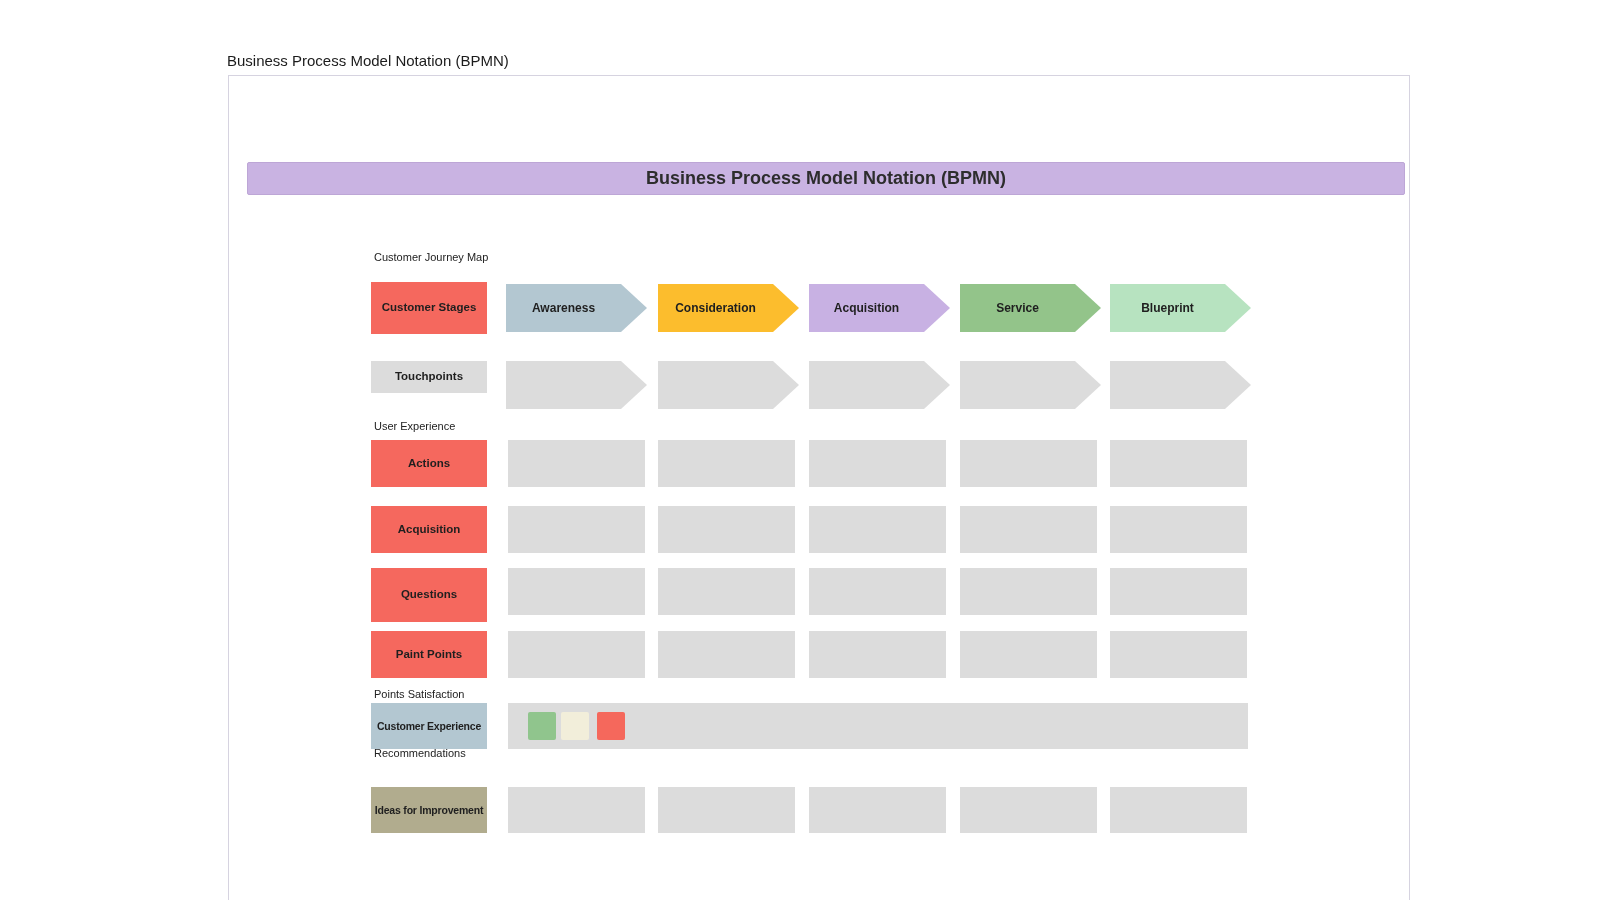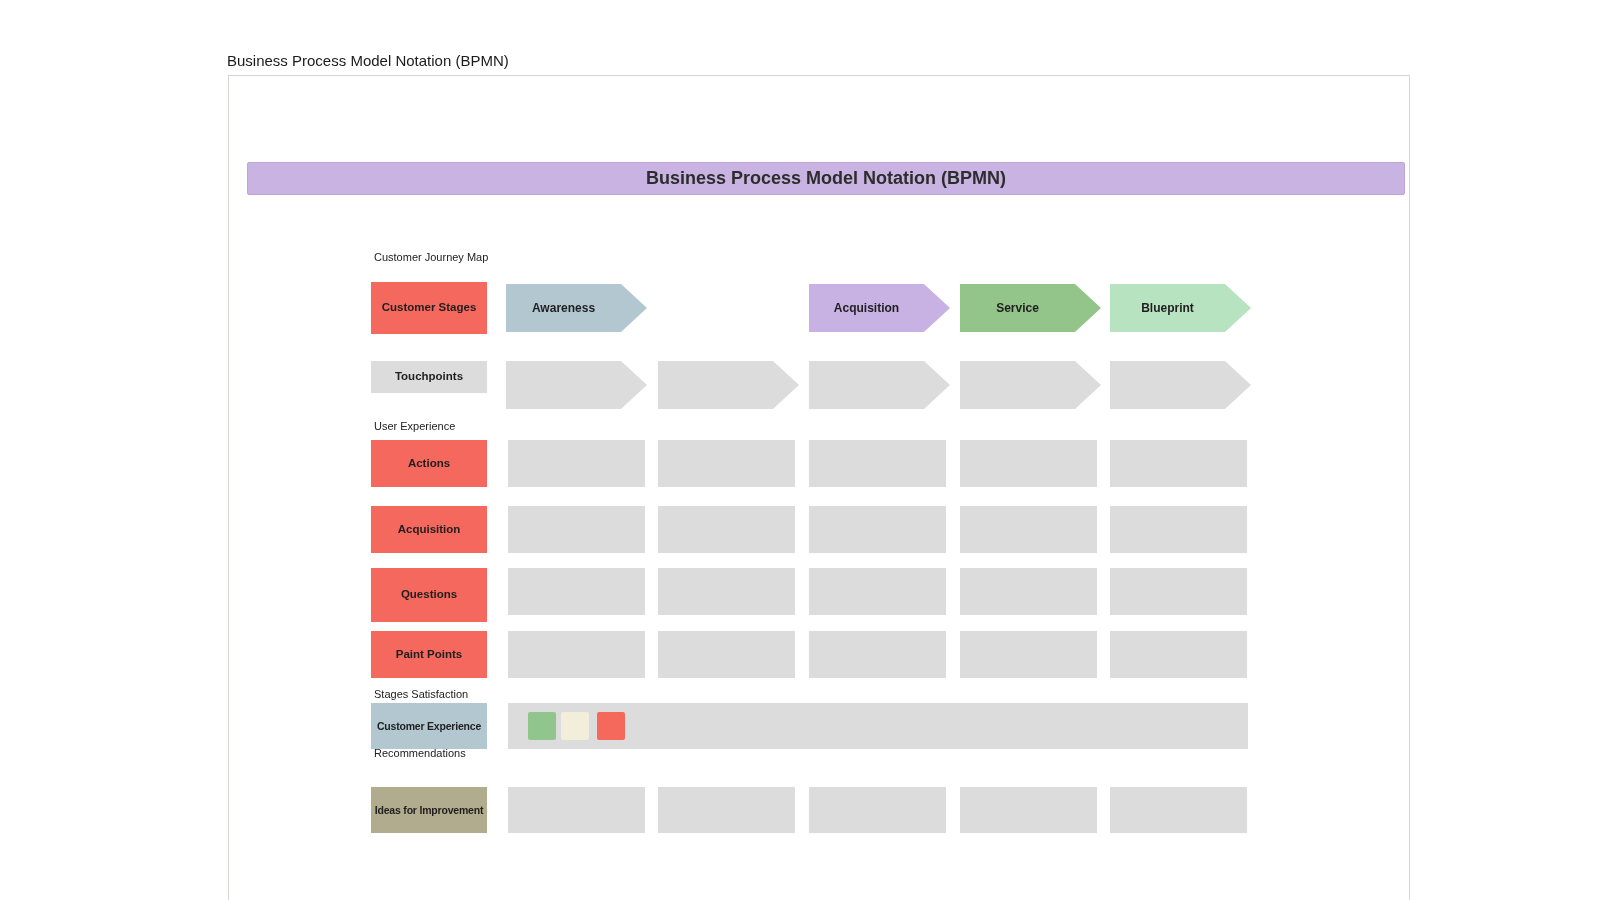--- a/index.html
+++ b/index.html
@@ -42,20 +42,21 @@
 
   <div class="canvas">
 
     <div class="banner" style="background: rgb(201, 179, 226);">Business Process Model Notation (BPMN)</div>
 
     <div class="section-label" style="left:137px; top:167px;">Customer Journey Map</div>
 
     <div class="row-header" style="left: 134px; top: 198px; height: 52px; background: rgb(245, 104, 94); text-align: center;">Customer Stages</div>
 
     <div class="arrow" style="left: 269px; top: 200px; background: rgb(179, 199, 209);">Awareness</div>
+    <div class="arrow" style="left: 421px; top: 200px; background: rgb(252, 189, 45);">Consideration</div>
     <div class="arrow" style="left: 723px; top: 200px; background: rgb(147, 196, 138);">Service</div>
     <div class="arrow" style="left: 572px; top: 200px; background: rgb(200, 177, 227);">Acquisition</div>
     <div class="arrow" style="left: 873px; top: 200px; background: rgb(183, 227, 192);">Blueprint</div>
 
     <div class="row-header" style="left: 134px; top: 277px; height: 32px; background: rgb(220, 220, 220);">Touchpoints</div>
     <div class="arrow gray" style="left:269px; top:277px;"></div>
     <div class="arrow gray" style="left:421px; top:277px;"></div>
     <div class="arrow gray" style="left:572px; top:277px;"></div>
     <div class="arrow gray" style="left:723px; top:277px;"></div>
     <div class="arrow gray" style="left:873px; top:277px;"></div>
@@ -83,21 +84,21 @@
     <div class="cell" style="left:723px; top:484px; height:47px;"></div>
     <div class="cell" style="left:873px; top:484px; height:47px;"></div>
 
     <div class="row-header" style="left: 134px; top: 547px; height: 47px; background: rgb(245, 104, 94);">Paint Points</div>
     <div class="cell" style="left:271px; top:547px; height:47px;"></div>
     <div class="cell" style="left:421px; top:547px; height:47px;"></div>
     <div class="cell" style="left:572px; top:547px; height:47px;"></div>
     <div class="cell" style="left:723px; top:547px; height:47px;"></div>
     <div class="cell" style="left:873px; top:547px; height:47px;"></div>
 
-    <div class="section-label" style="left:137px; top:604px;">Stages Satisfaction</div>
+    <div class="section-label" style="left:137px; top:604px;">Points Satisfaction</div>
 
     <div class="row-header long" style="left: 134px; top: 619px; height: 46px; background: rgb(179, 199, 209);">Customer Experience</div>
     <div class="bar" style="top:619px;"></div>
     <div class="marker" style="left: 291px; top: 628px; background: rgb(144, 197, 141);"></div>
     <div class="marker" style="left: 324px; top: 628px; background: rgb(242, 238, 218);"></div>
     <div class="marker" style="left: 360px; top: 628px; background: rgb(245, 104, 92);"></div>
 
     <div class="section-label" style="left:137px; top:663px;">Recommendations</div>
 
     <div class="row-header long" style="left: 134px; top: 703px; height: 46px; background: rgb(177, 172, 142);">Ideas for Improvement</div>

